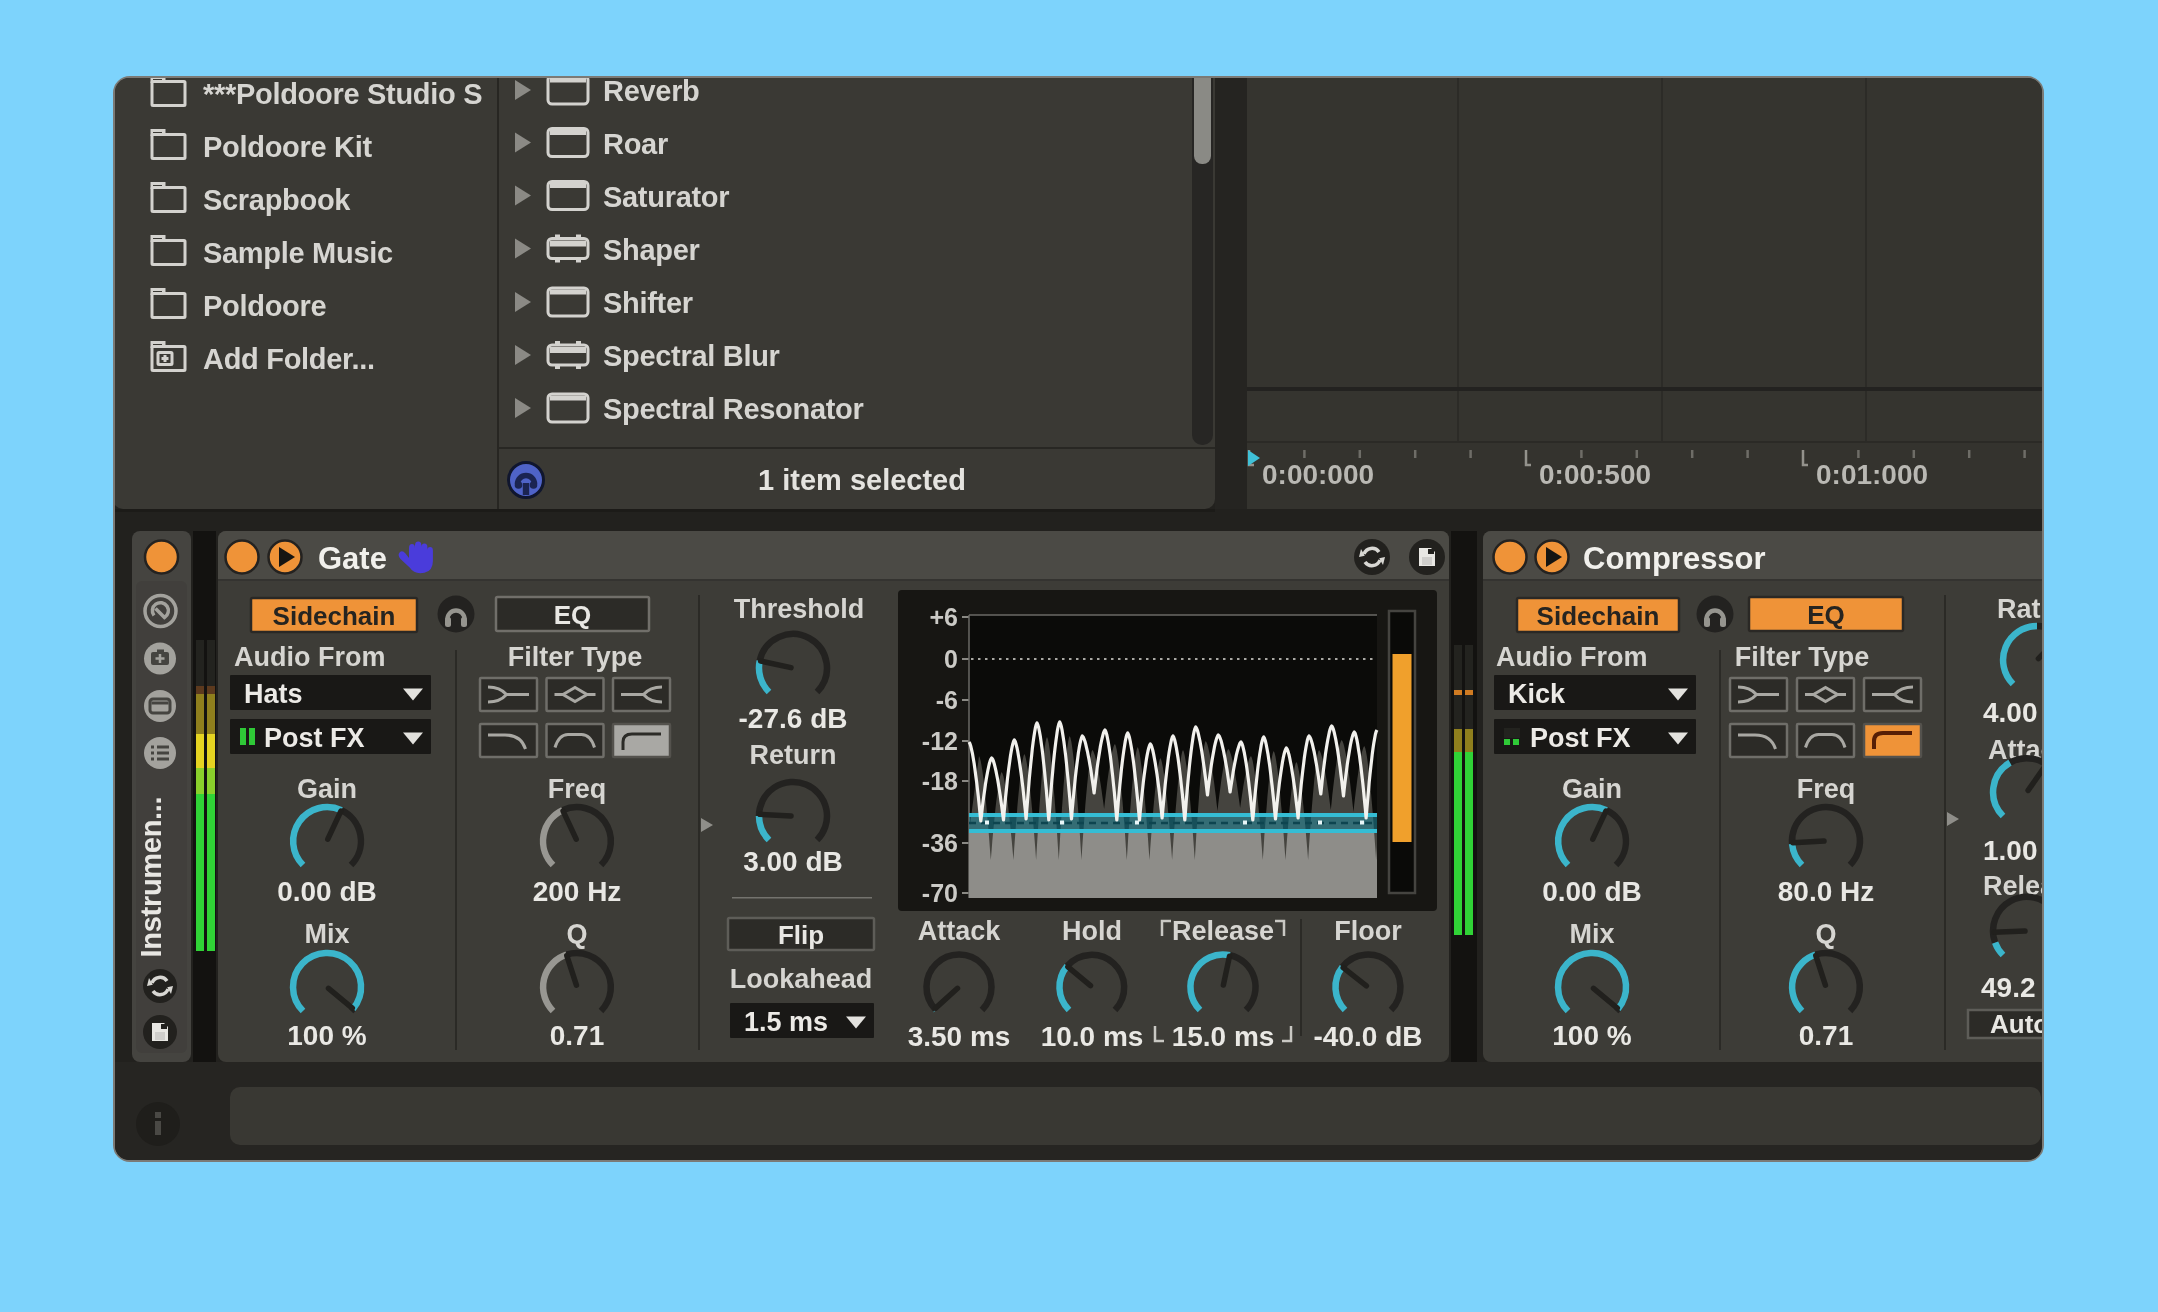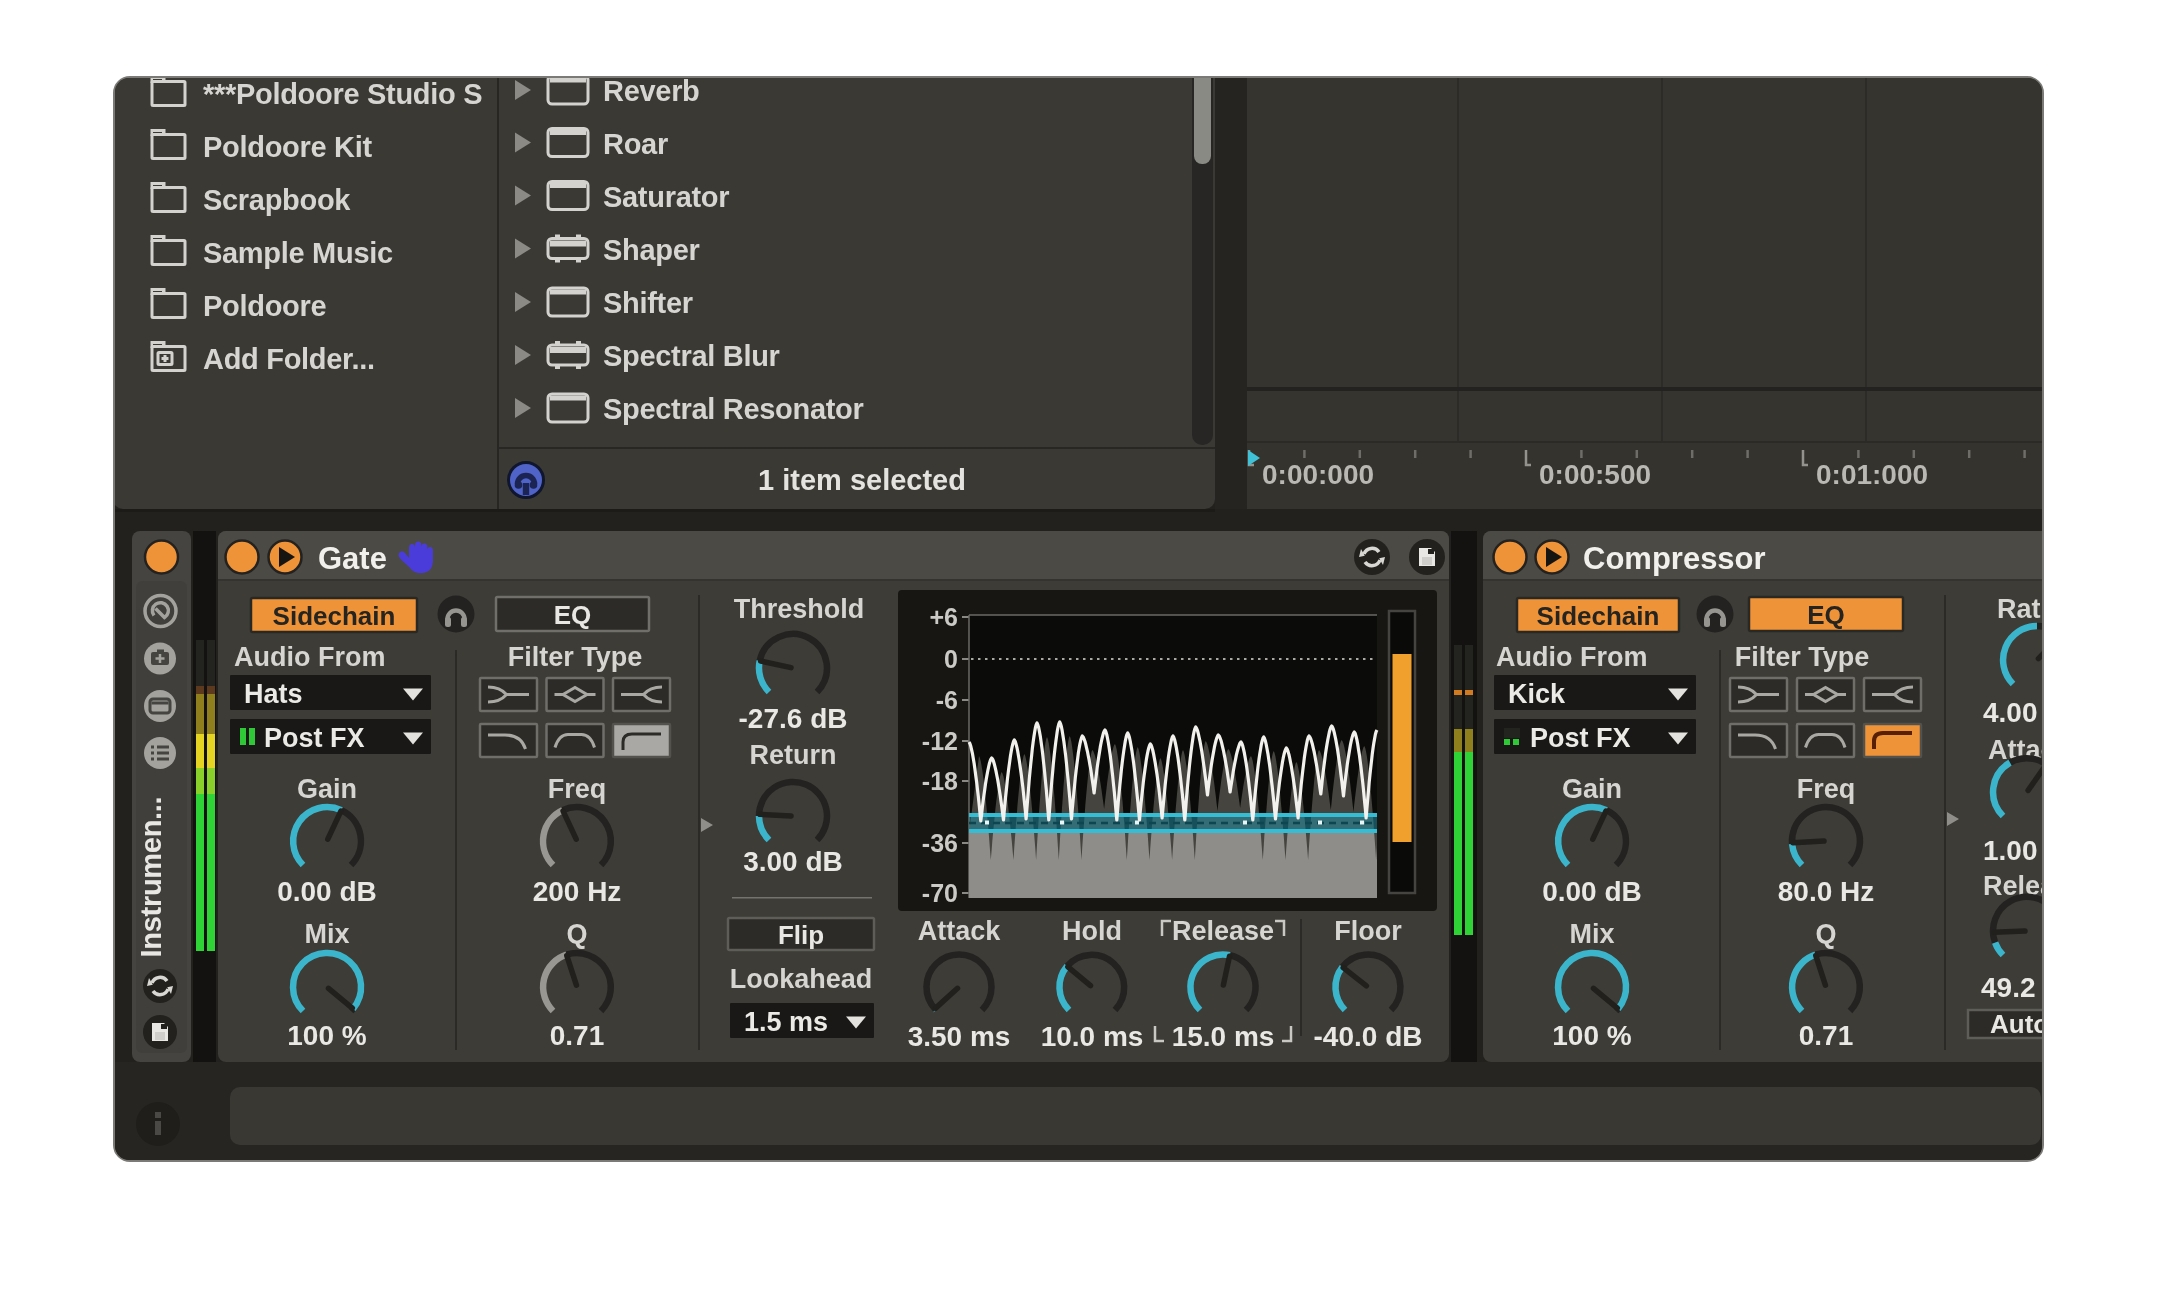--- a/index.html
+++ b/index.html
@@ -1,16 +1,16 @@
 <!DOCTYPE html>
 <html><head><meta charset="utf-8"><style>
 html,body{margin:0;padding:0;background:#000;width:2158px;height:1312px;overflow:hidden;}
 *{font-family:"Liberation Sans",sans-serif;}
 </style></head><body>
-<div style="position:relative;width:2158px;height:1312px;background:#ffffff;">
+<div style="position:relative;width:2158px;height:1312px;background:#7dd3fc;">
 <div style="position:absolute;left:113px;top:76px;width:1931px;height:1086px;background:#22211e;border:2px solid #7b7a76;border-radius:17px;overflow:hidden;box-sizing:border-box;"></div>
 <div style="position:absolute;left:115px;top:78px;width:1927px;height:1082px;border-radius:14px;overflow:hidden;">
 <div style="position:absolute;left:-2px;top:-2px;width:384px;height:433px;background:#3a3934;border-radius:0 0 0 10px;"></div>
 <div style="position:absolute;left:382px;top:-2px;width:2px;height:433px;background:#272622;"></div>
 <div style="position:absolute;left:384px;top:-2px;width:716px;height:433px;background:#3a3934;border-radius:0 0 10px 0;"></div>
 <div style="position:absolute;left:384px;top:369px;width:716px;height:2px;background:#282723;"></div>
 <div style="position:absolute;left:-2px;top:431px;width:1102px;height:3px;background:#1c1b18;"></div>
 <div style="position:absolute;left:1077px;top:-2px;width:21px;height:369px;background:#272624;border-radius:0 0 10px 10px;"></div>
 <div style="position:absolute;left:1079px;top:-2px;width:17px;height:88px;background:#8a8a85;border-radius:0 0 8px 8px;"></div>
 <div style="position:absolute;left:1100px;top:-2px;width:32px;height:433px;background:#252421;"></div>

